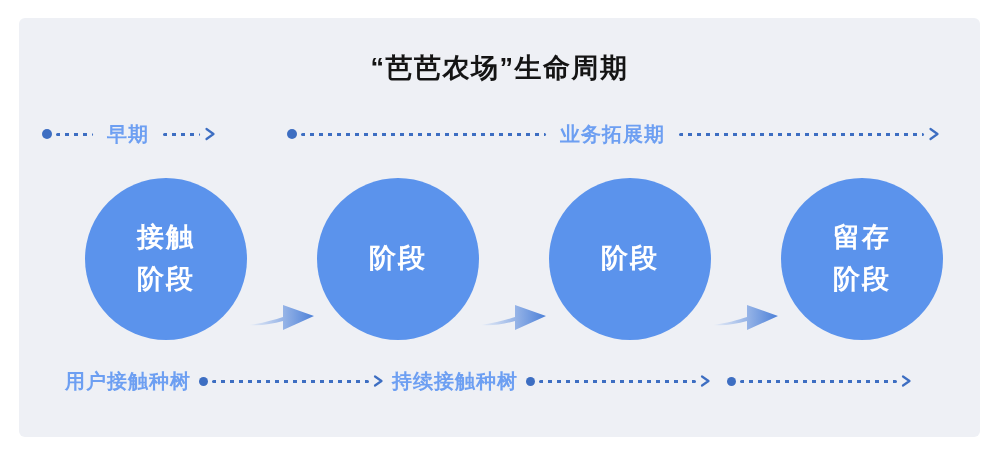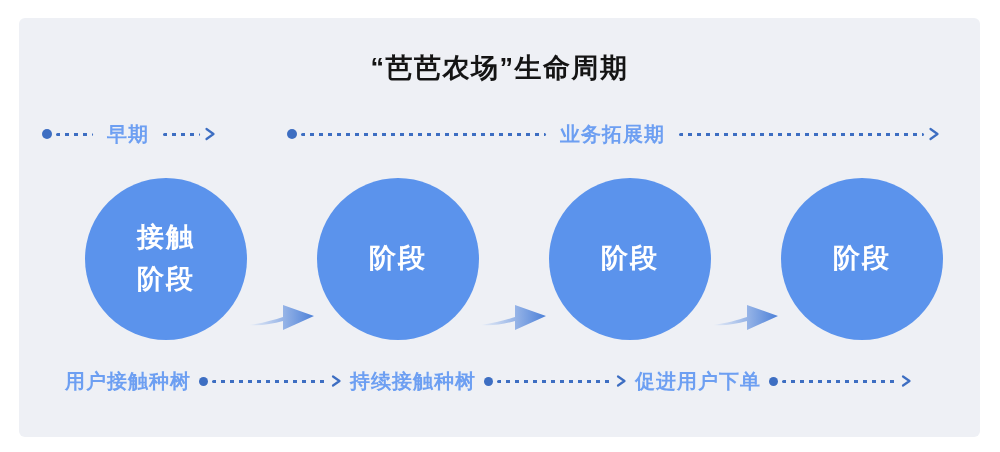--- a/index.html
+++ b/index.html
@@ -205,20 +205,21 @@
         <span>阶段</span>
       </div>
 
       <div class="flow-gap">
         <svg class="flow-arrow" width="70" height="48" viewBox="0 0 70 48">
           <path fill="url(#flowGrad)" d="M2 33 C 16 31 27 28 36 25 L36 13 L67 24 L36 38 L36 29 C 25 32 13 34 2 33 Z"></path>
         </svg>
       </div>
 
       <div class="stage-circle">
+        <span>留存</span>
         <span>阶段</span>
       </div>
 
     </div>
 
     <div class="notes-row">
       <span class="note">用户接触种树</span>
 
       <span class="note-conn">
         <span class="n-dot"></span>
@@ -231,21 +232,20 @@
       <span class="note">持续接触种树</span>
 
       <span class="note-conn">
         <span class="n-dot"></span>
         <span class="dash"></span>
         <svg class="chev" width="11" height="14" viewBox="0 0 11 14">
             <path d="M2 2.5 L8.5 7 L2 11.5"></path>
           </svg>
       </span>
 
-      <span class="note">促进用户下单</span>
 
       <span class="note-conn">
         <span class="n-dot"></span>
         <span class="dash"></span>
         <svg class="chev" width="11" height="14" viewBox="0 0 11 14">
             <path d="M2 2.5 L8.5 7 L2 11.5"></path>
           </svg>
       </span>
 
     </div>

